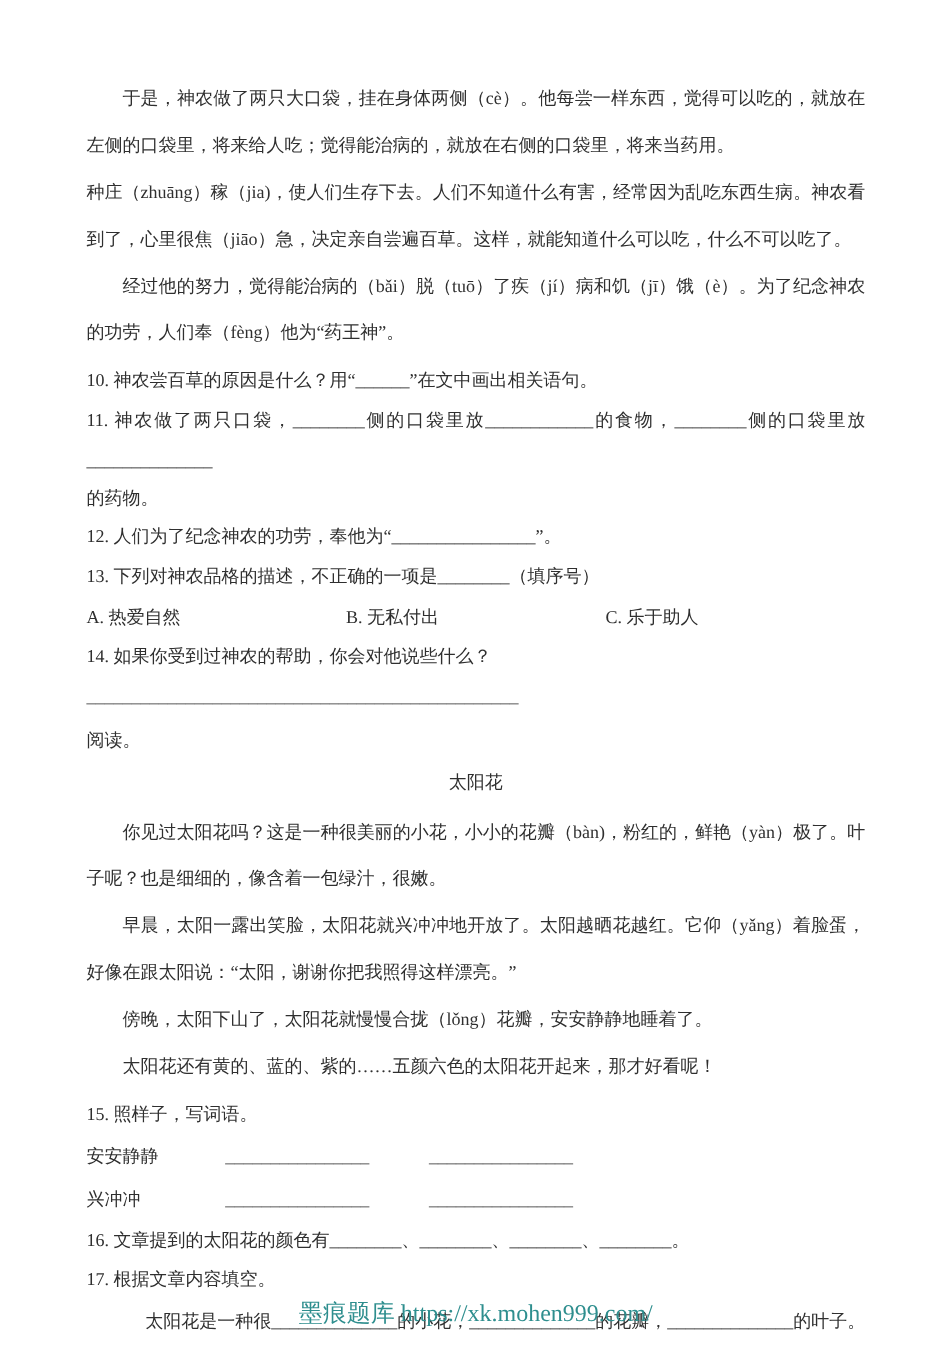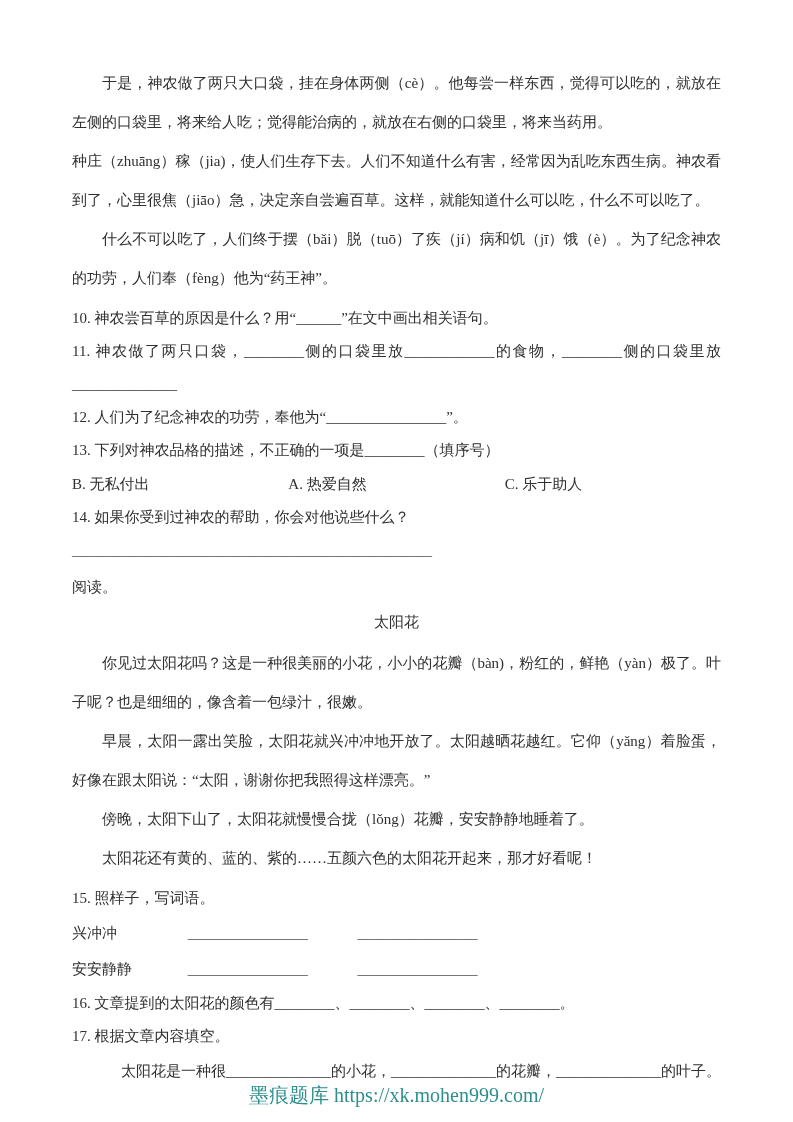--- a/index.html
+++ b/index.html
@@ -29,49 +29,50 @@
     text-align: center; color: #2e8e8e; font-size: 20px; line-height: 22px;
   }
 </style>
 </head>
 <body>
 
 <div class="page">
 
   <div class="passage indent gap-sm">于是，神农做了两只大口袋，挂在身体两侧（cè）。他每尝一样东西，觉得可以吃的，就放在左侧的口袋里，将来给人吃；觉得能治病的，就放在右侧的口袋里，将来当药用。</div>
   <div class="passage">种庄（zhuāng）稼（jia)，使人们生存下去。人们不知道什么有害，经常因为乱吃东西生病。神农看到了，心里很焦（jiāo）急，决定亲自尝遍百草。这样，就能知道什么可以吃，什么不可以吃了。</div>
-  <div class="passage indent">什么不可以吃了，人们终于摆（bǎi）脱（tuō）了疾（jí）病和饥（jī）饿（è）。为了纪念神农的功劳，人们奉（fèng）他为“药王神”。</div>
+  <div class="passage indent">经过他的努力，觉得能治病的（bǎi）脱（tuō）了疾（jí）病和饥（jī）饿（è）。为了纪念神农的功劳，人们奉（fèng）他为“药王神”。</div>
 
   <div class="q gap-sm">10. 神农尝百草的原因是什么？用“______”在文中画出相关语句。</div>
   <div class="q">11. 神农做了两只口袋，________侧的口袋里放____________的食物，________侧的口袋里放______________</div>
+  <div class="q q-wrap2">的药物。</div>
   <div class="q">12. 人们为了纪念神农的功劳，奉他为“________________”。</div>
   <div class="q">13. 下列对神农品格的描述，不正确的一项是________（填序号）</div>
   <div class="options">
+    <span>A. 热爱自然</span>
     <span>B. 无私付出</span>
-    <span>A. 热爱自然</span>
     <span>C. 乐于助人</span>
   </div>
   <div class="q">14. 如果你受到过神农的帮助，你会对他说些什么？</div>
   <div class="answer-blank">________________________________________________</div>
 
   <div class="read-label">阅读。</div>
   <div class="title-center">太阳花</div>
   <div class="passage indent gap-sm">你见过太阳花吗？这是一种很美丽的小花，小小的花瓣（bàn)，粉红的，鲜艳（yàn）极了。叶子呢？也是细细的，像含着一包绿汁，很嫩。</div>
   <div class="passage indent">早晨，太阳一露出笑脸，太阳花就兴冲冲地开放了。太阳越晒花越红。它仰（yǎng）着脸蛋，好像在跟太阳说：“太阳，谢谢你把我照得这样漂亮。”</div>
   <div class="passage indent">傍晚，太阳下山了，太阳花就慢慢合拢（lǒng）花瓣，安安静静地睡着了。</div>
   <div class="passage indent">太阳花还有黄的、蓝的、紫的……五颜六色的太阳花开起来，那才好看呢！</div>
 
   <div class="q gap-sm">15. 照样子，写词语。</div>
   <div class="pair-row">
-    <span class="word">兴冲冲</span>
+    <span class="word">安安静静</span>
     <span class="blank">________________</span>
     <span class="blank">________________</span>
   </div>
   <div class="pair-row">
-    <span class="word">安安静静</span>
+    <span class="word">兴冲冲</span>
     <span class="blank">________________</span>
     <span class="blank">________________</span>
   </div>
   <div class="q">16. 文章提到的太阳花的颜色有________、________、________、________。</div>
   <div class="q">17. 根据文章内容填空。</div>
   <div class="fill-line">太阳花是一种很______________的小花，______________的花瓣，______________的叶子。</div>
 
   <div class="footer">墨痕题库 https://xk.mohen999.com/</div>
 
 </div>

